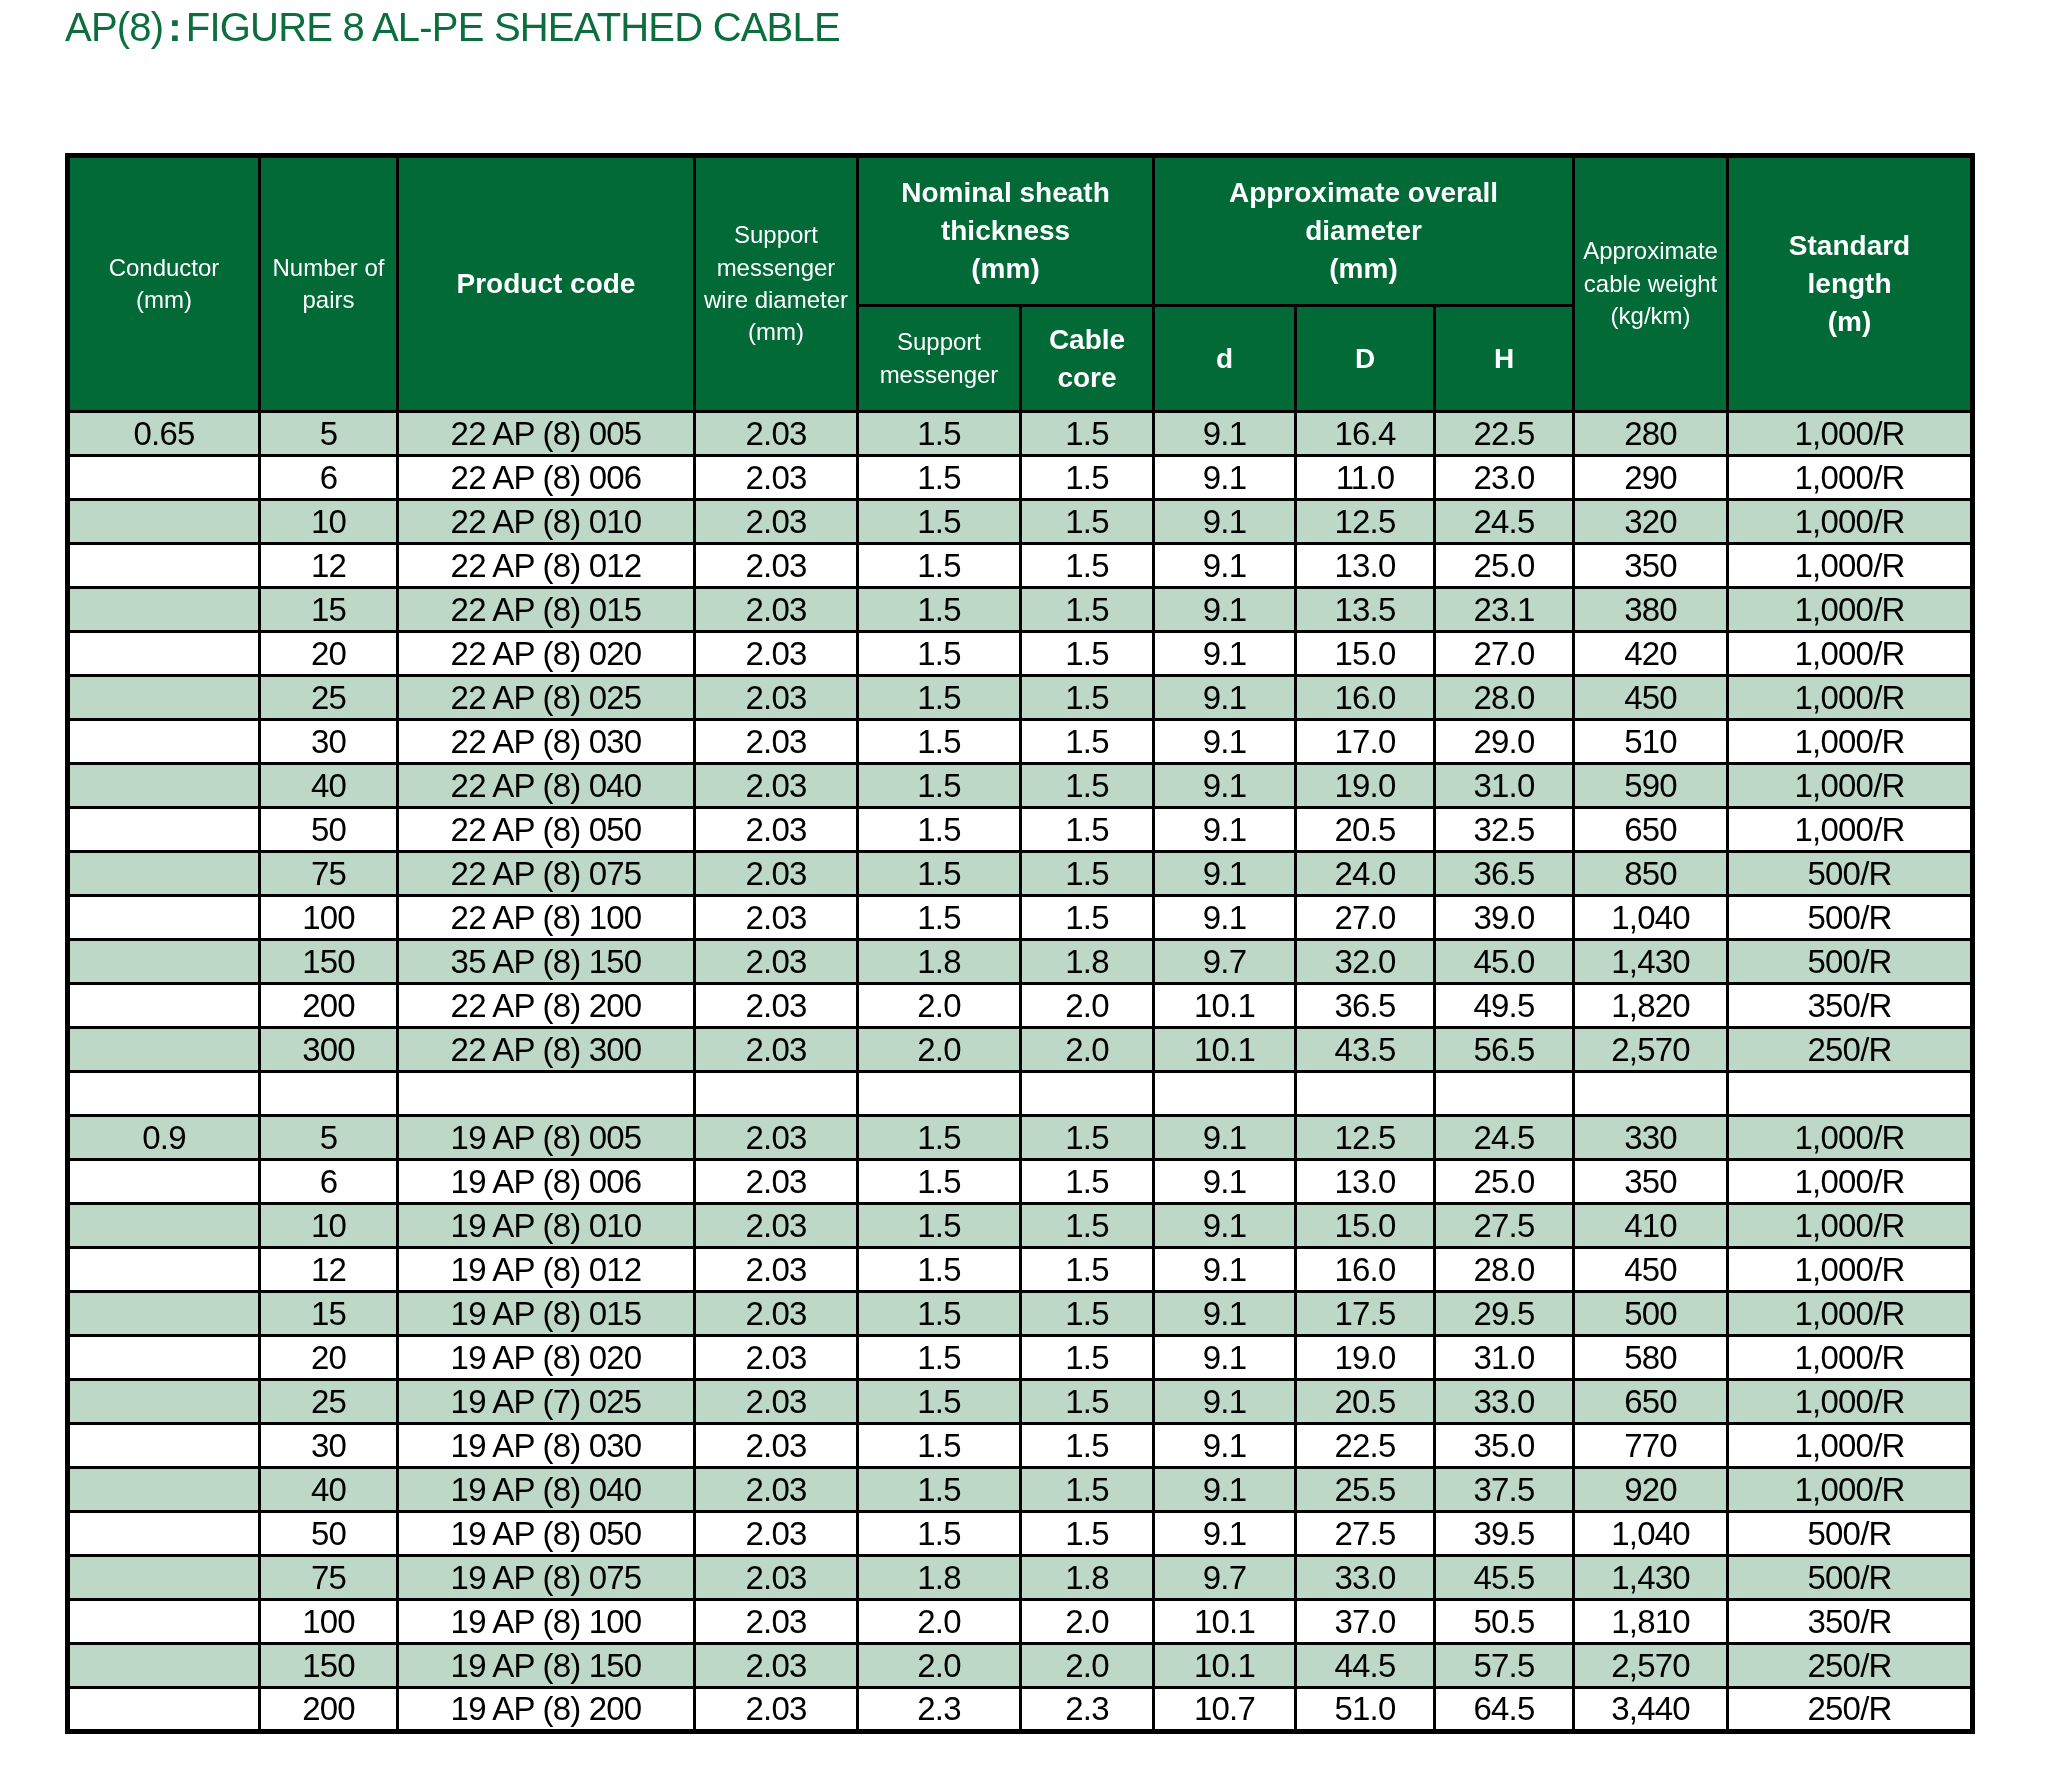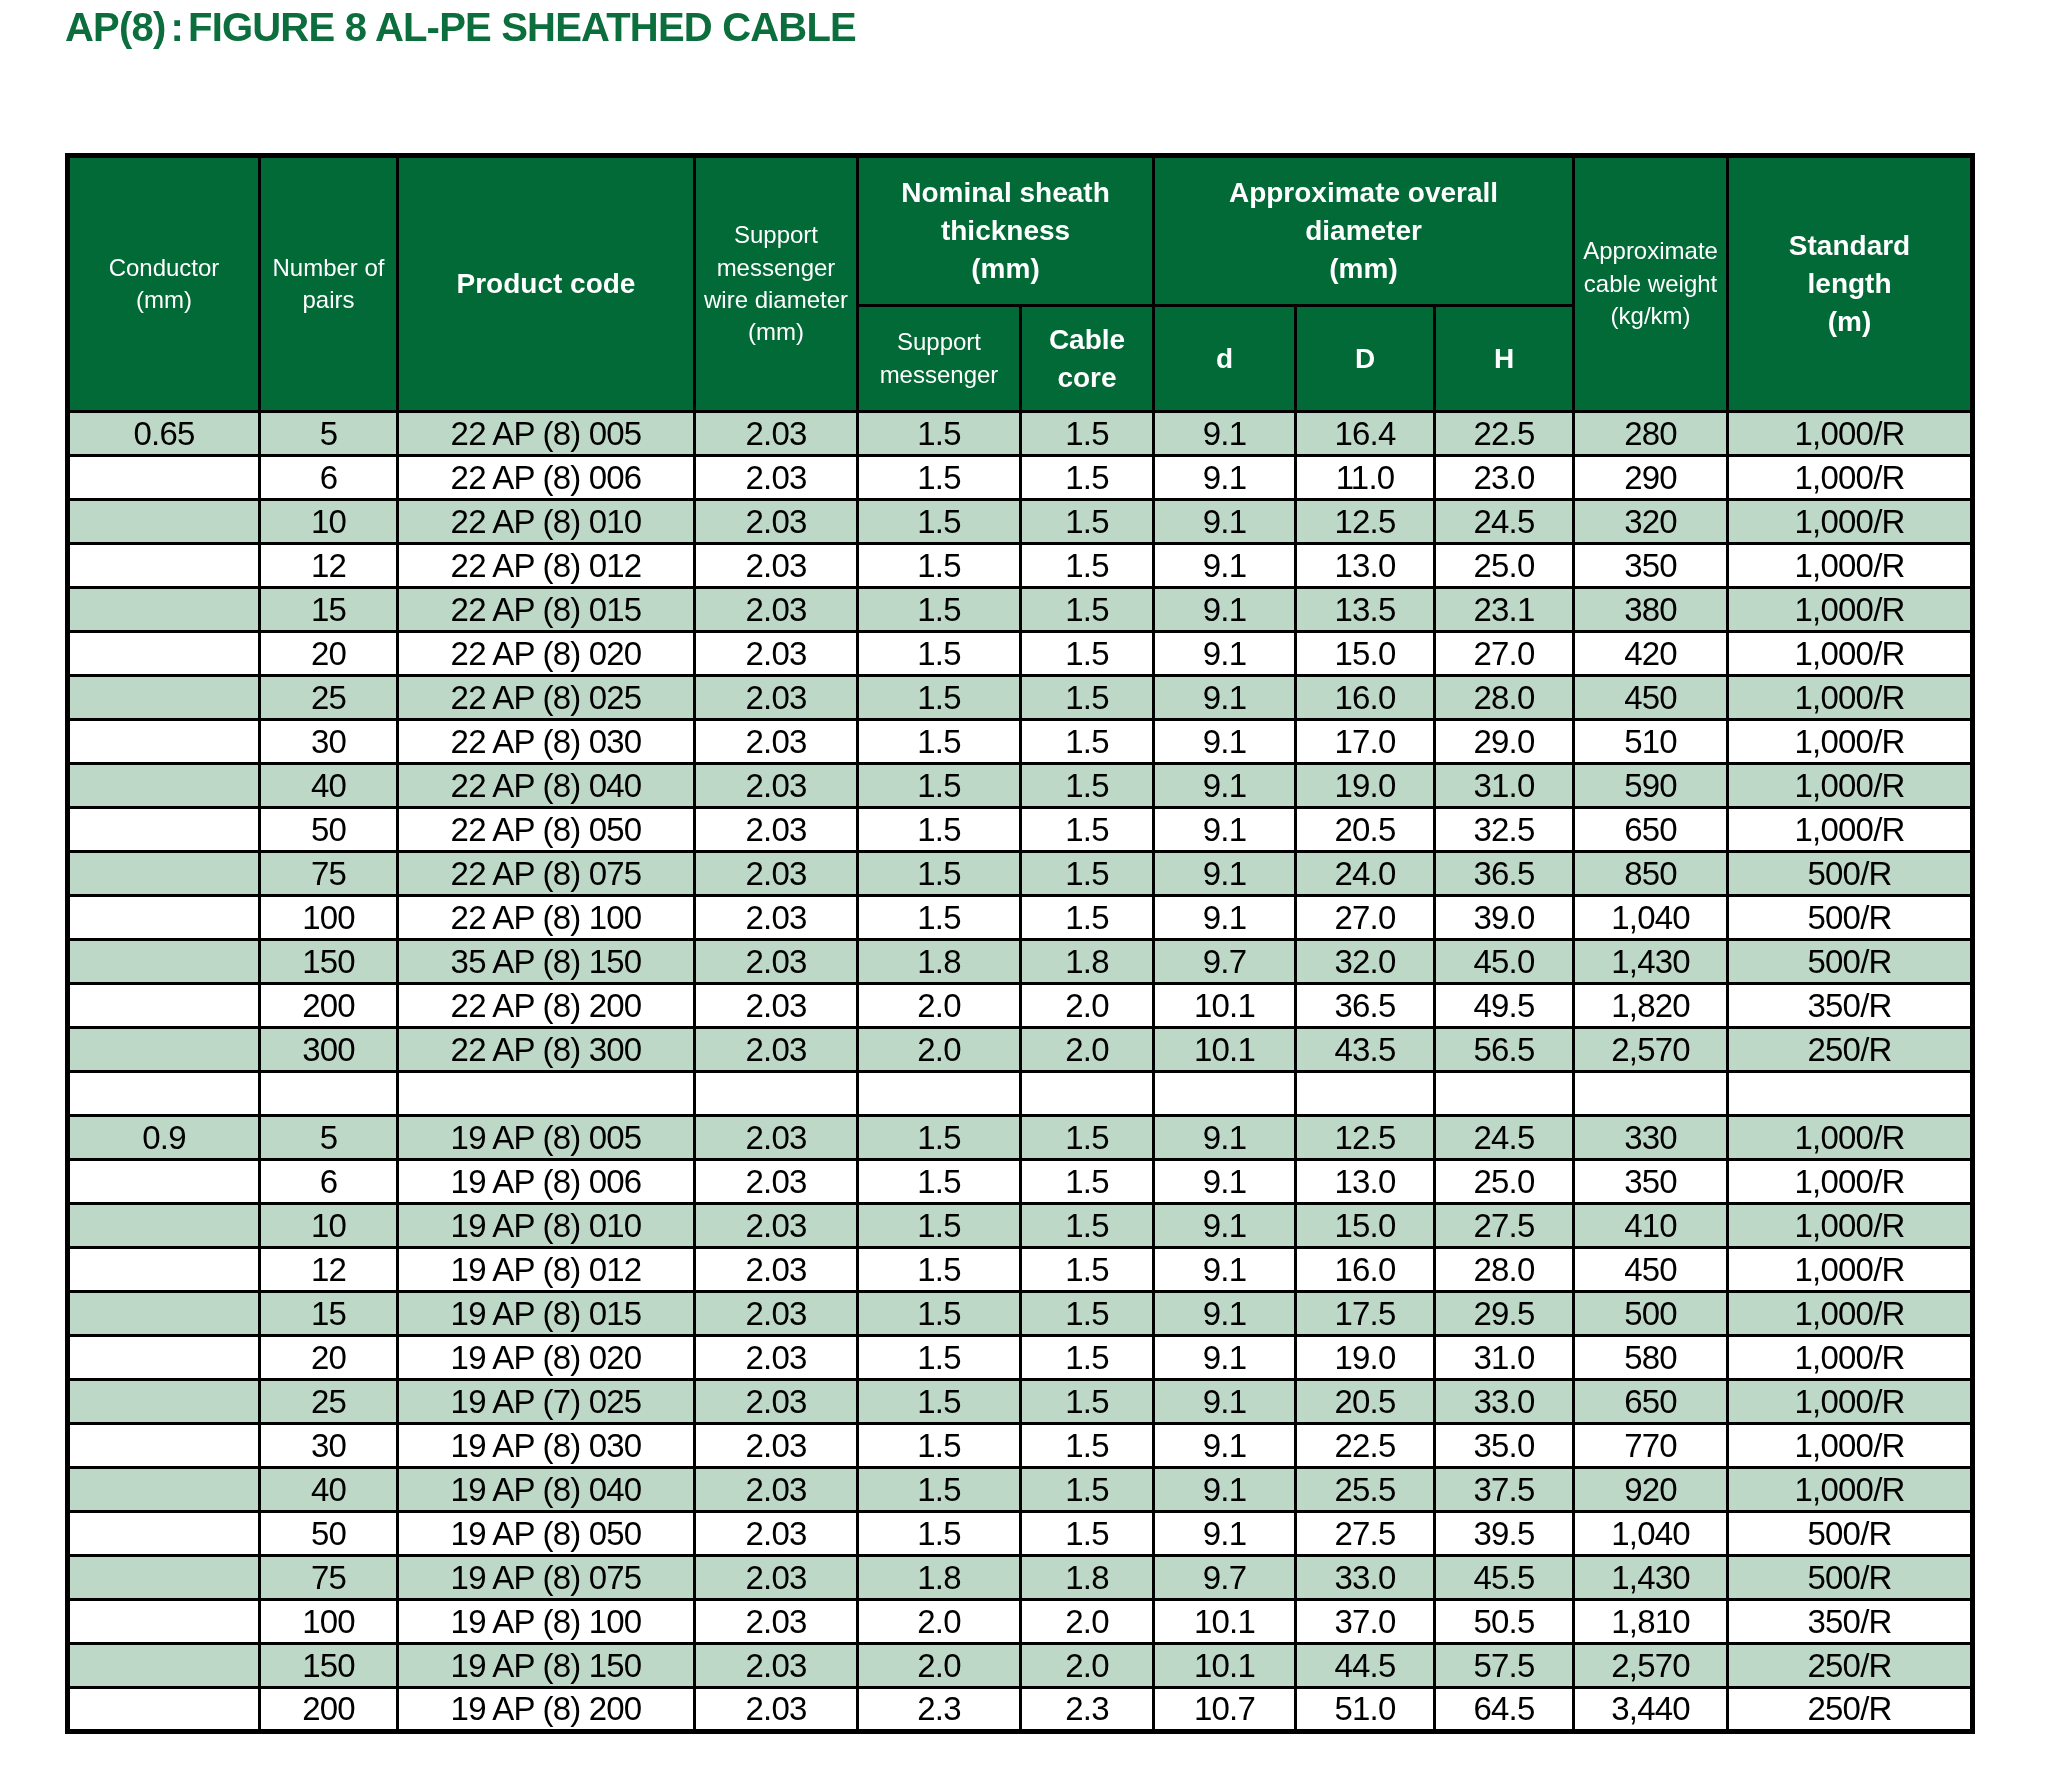--- a/index.html
+++ b/index.html
@@ -10,23 +10,23 @@
     font-family: "Liberation Sans", sans-serif;
     overflow: hidden;
   }
   .page { position: relative; width: 2071px; height: 1767px; }
 
   .page-title {
     position: absolute; left: 65px; top: 5px;
     color: #0B6E3C; font-size: 40px;
     letter-spacing: -0.8px; white-space: nowrap;
   }
-  .title-code { font-weight: bold; }
+  .title-code { font-weight: normal; }
   .title-sep { font-weight: bold; padding: 0 5px; }
-  .title-name { font-weight: bold; }
+  .title-name { font-weight: normal; }
 
   table.data-table {
     position: absolute; left: 65px; top: 153px;
     width: 1904px;
     border-collapse: collapse; table-layout: fixed;
     border: 5px solid #000000;
   }
   th, td {
     border: 3.3px solid #000000;
     padding: 0 3.3px;

